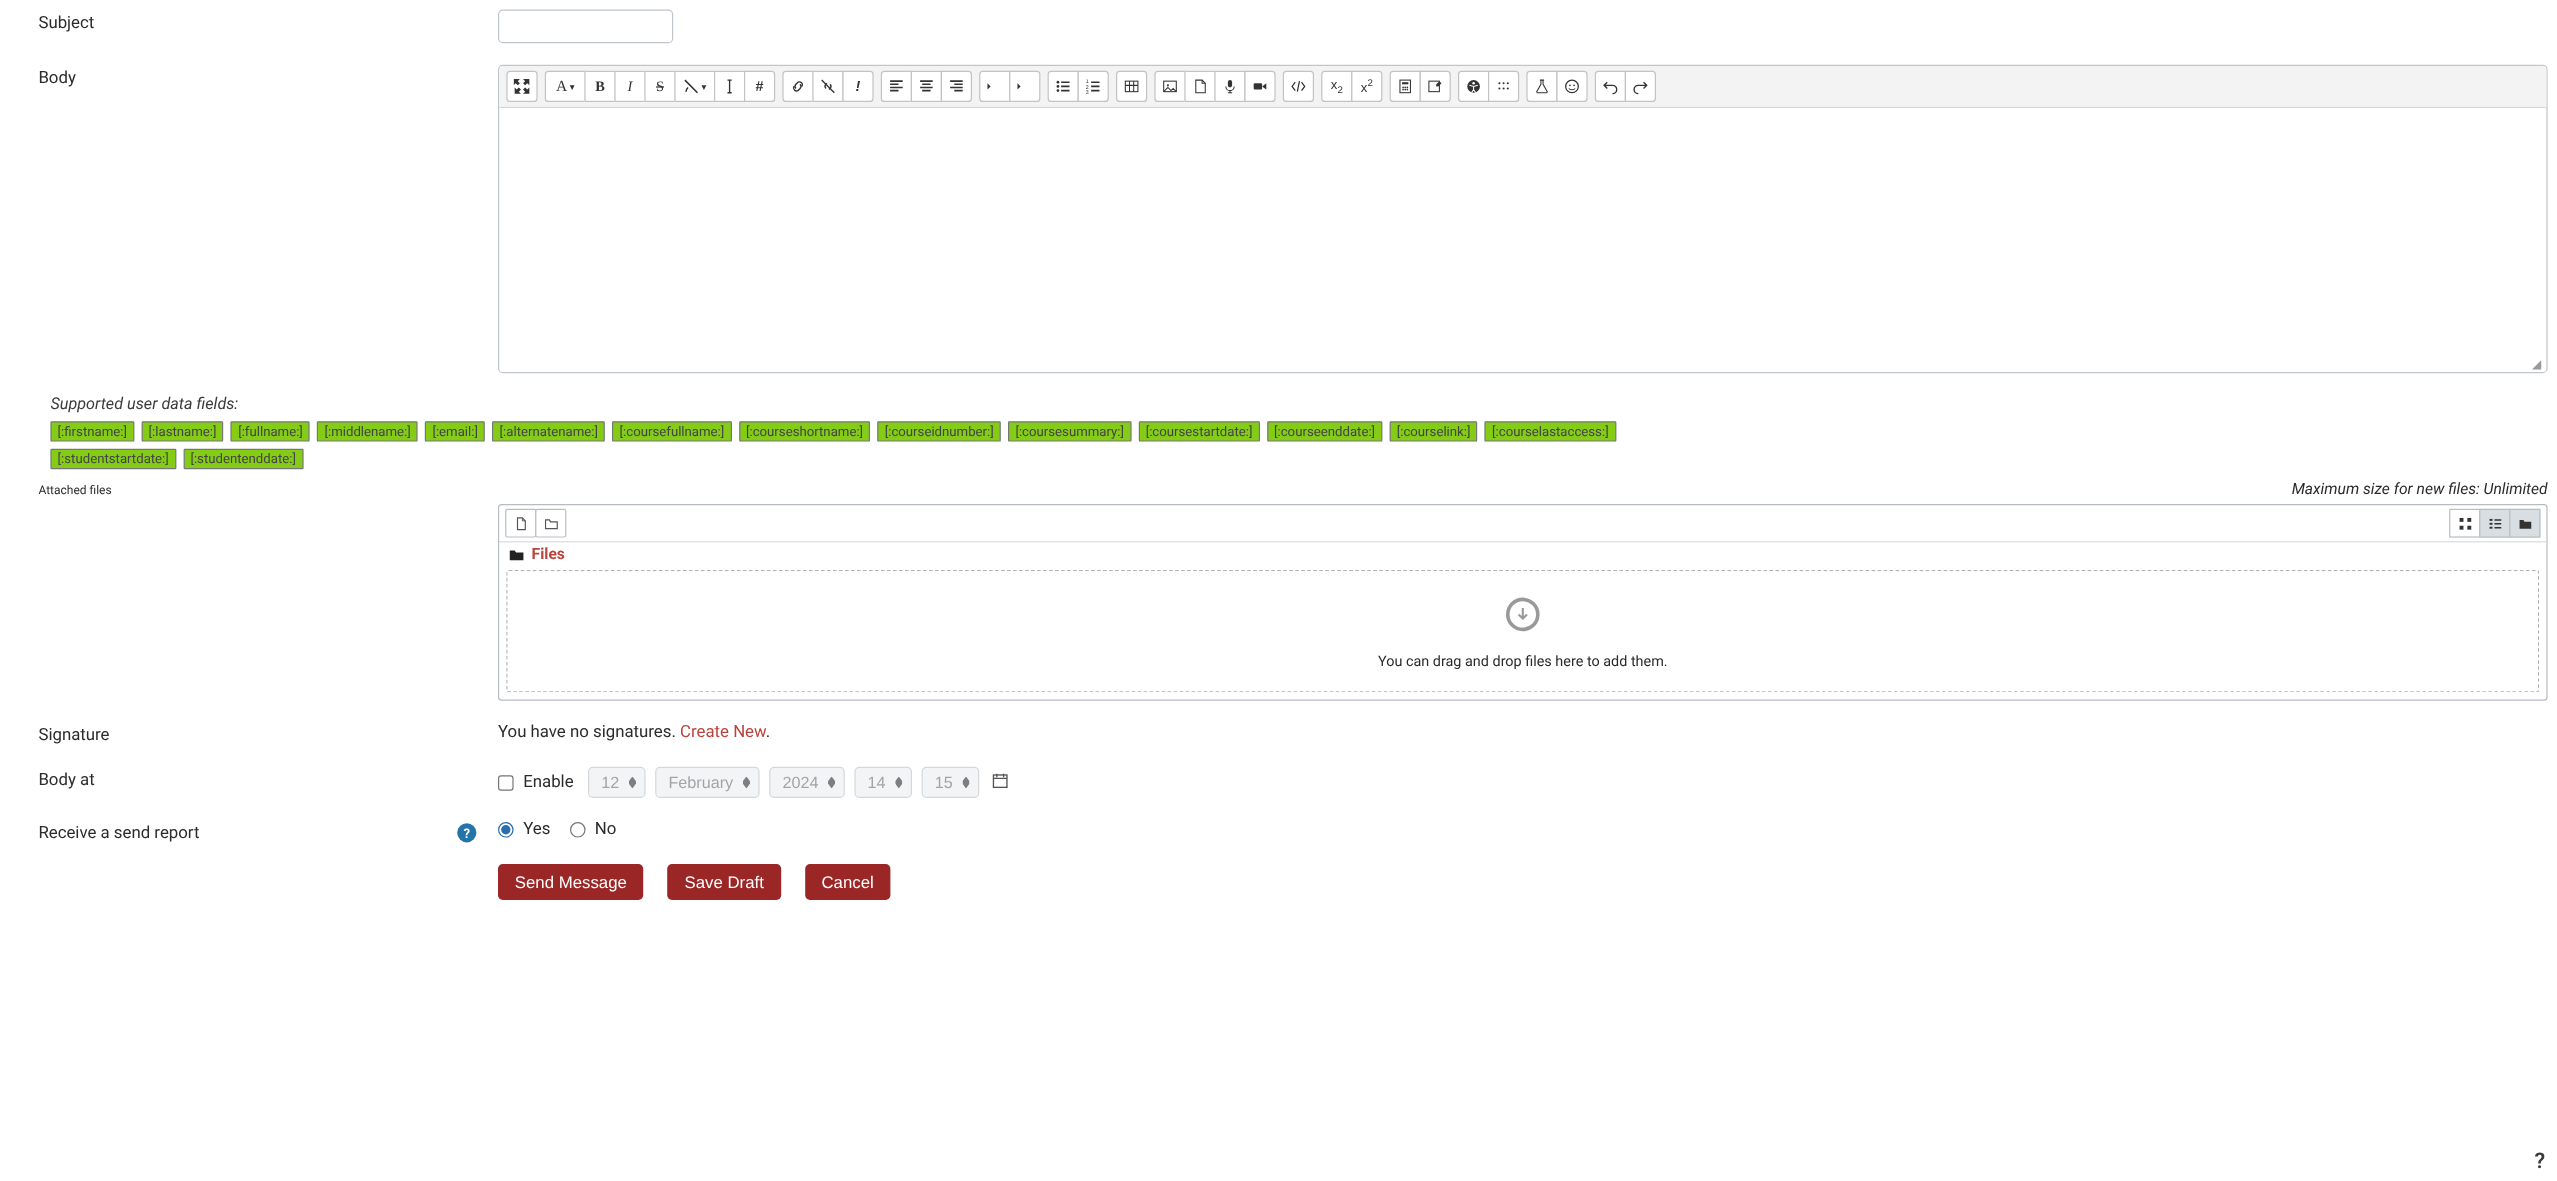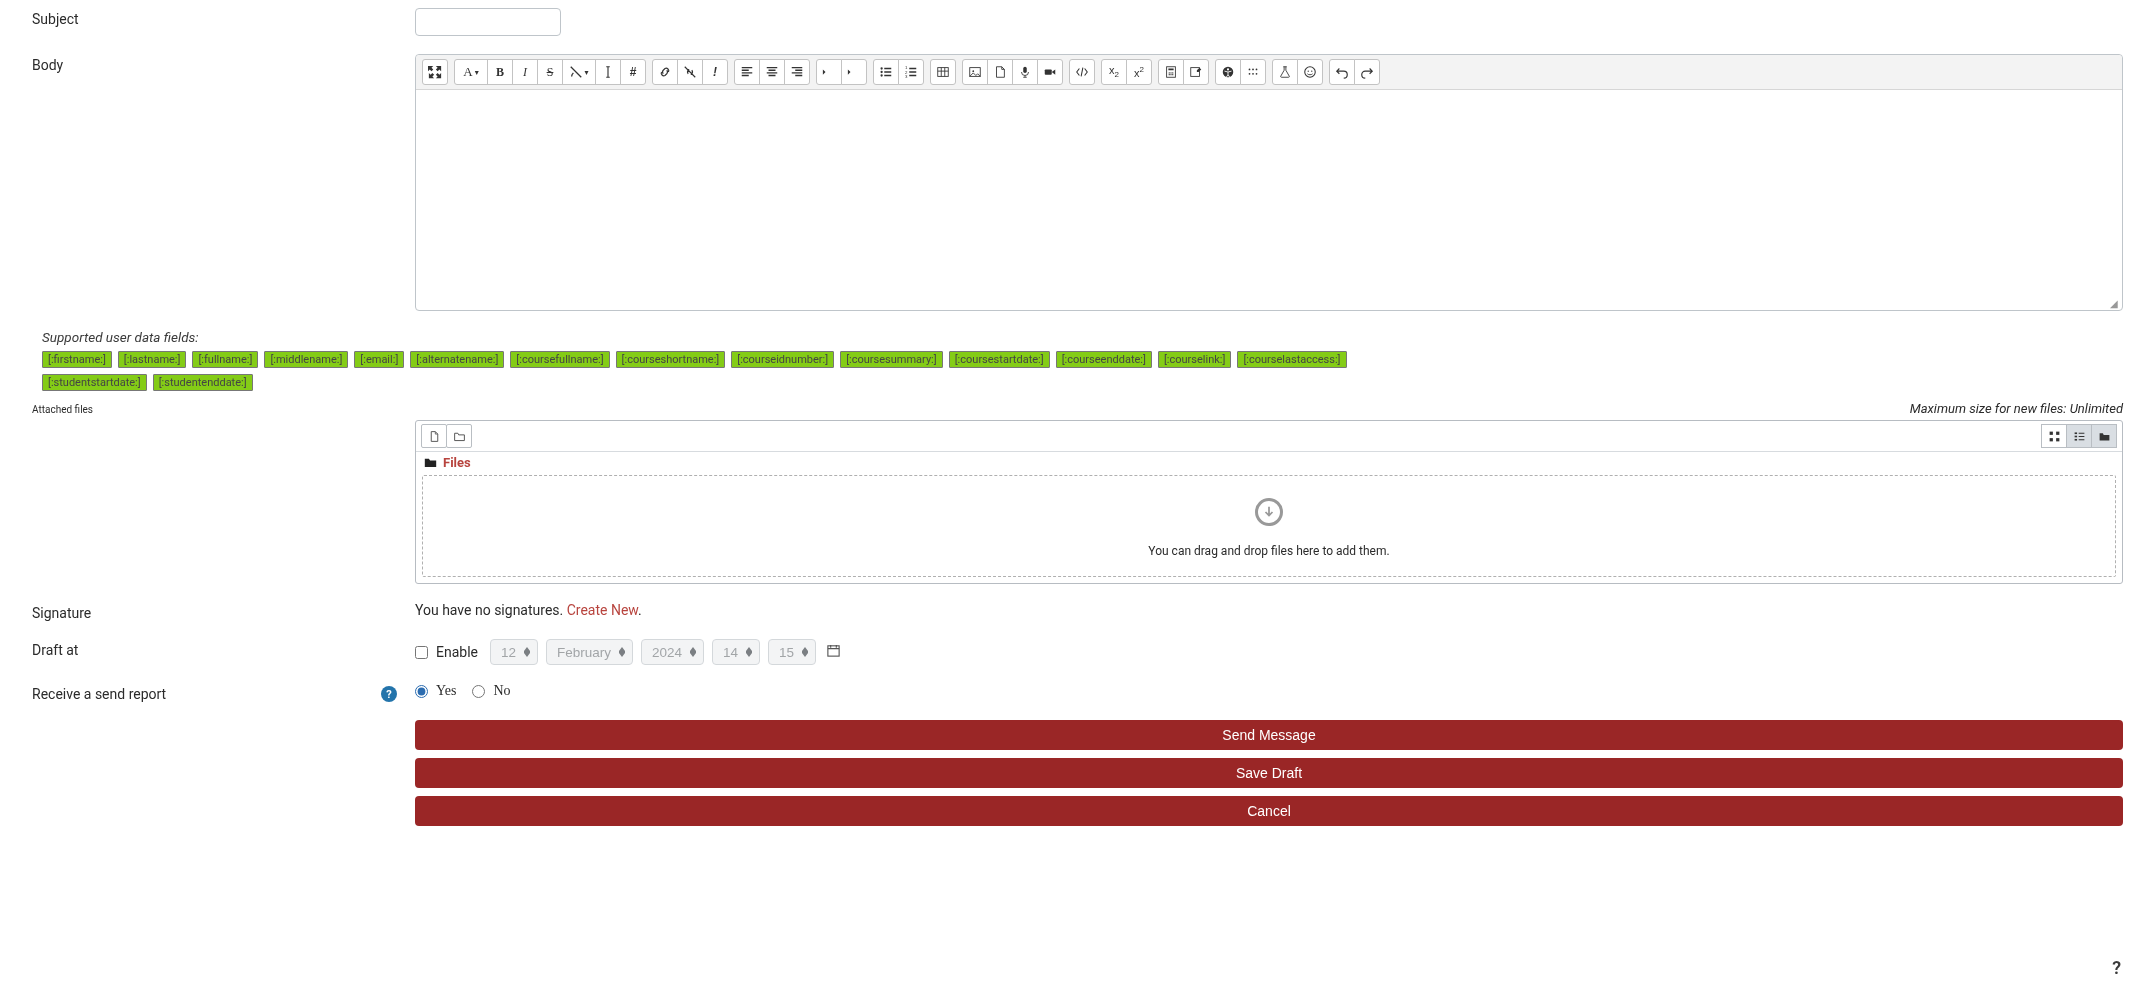--- a/index.html
+++ b/index.html
@@ -42,23 +42,23 @@
 .sig-text a { color: #b8443e; text-decoration: none; }
 .sendat-row { display: flex; align-items: center; gap: 8px; }
 .sendat-row input[type=checkbox] { width: 13px; height: 13px; }
 .sendat-row label.enable { font-size: 14px; margin-right: 4px; }
 .sel { border: 1px solid #c3c8cd; background: #eef0f2; color: #7b7f83; border-radius: 4px; height: 26px; padding: 0 20px 0 10px; font-size: 13.5px; appearance: none; position: relative; }
 .sel-wrap { position: relative; display: inline-block; }
 .sel-wrap::after { content: ""; position: absolute; right: 8px; top: 50%; transform: translateY(-50%); width: 6px; height: 10px; background: linear-gradient(#7b7f83,#7b7f83); clip-path: polygon(0 40%, 50% 0, 100% 40%, 100% 60%, 50% 100%, 0 60%); pointer-events: none; }
 .cal-btn { border: none; background: none; cursor: pointer; padding: 2px; color: #555; }
 .radio-row { display: flex; align-items: center; gap: 8px; }
 .radio-row input[type=radio] { width: 13px; height: 13px; accent-color: #2b6cb0; }
-.radio-row label { font-size: 14px; margin-right: 8px; font-family: Liberation Serif, serif; }
+.radio-row label { font-size: 14px; margin-right: 8px; }
 .help-icon { width: 16px; height: 16px; border-radius: 50%; background: #2374ab; color: #fff; font-size: 11px; font-weight: bold; display: inline-flex; align-items: center; justify-content: center; cursor: pointer; margin-right: 10px; }
-.btn-row { display: flex; gap: 8px; flex-direction: column; }
+.btn-row { display: flex; gap: 20px; }
 .btn-primary { background: #9a2626; color: #fff; border: none; border-radius: 4px; padding: 7px 14px; font-size: 14px; cursor: pointer; }
 .folder-solid { width: 13px; height: 11px; }
 .q-bubble { position: fixed; bottom: 6px; right: 10px; font-size: 18px; color: #3a3a3a; font-weight: 600; }
 </style>
 </head>
 <body>
 
 <div class="form-row">
   <div class="form-label">Subject</div>
   <div class="form-content">
@@ -375,21 +375,21 @@
 </div>
 
 <div class="form-row">
   <div class="form-label">Signature</div>
   <div class="form-content sig-text">
     <span>You have no signatures. </span><a href="#">Create New</a><span>.</span>
   </div>
 </div>
 
 <div class="form-row">
-  <div class="form-label">Draft at</div>
+  <div class="form-label">Body at</div>
   <div class="form-content sendat-row">
     <input type="checkbox" style="">
     <label class="enable">Enable</label>
     <span class="sel-wrap"><select class="sel" disabled=""><option>12</option></select></span>
     <span class="sel-wrap"><select class="sel" disabled="" style="min-width:84px"><option>February</option></select></span>
     <span class="sel-wrap"><select class="sel" disabled=""><option>2024</option></select></span>
     <span class="sel-wrap"><select class="sel" disabled=""><option>14</option></select></span>
     <span class="sel-wrap"><select class="sel" disabled=""><option>15</option></select></span>
     <button class="cal-btn"><svg width="15" height="15" viewBox="0 0 16 16">
           <rect x="2" y="3" width="12" height="11" fill="none" stroke="#555" stroke-width="1.2"></rect>

